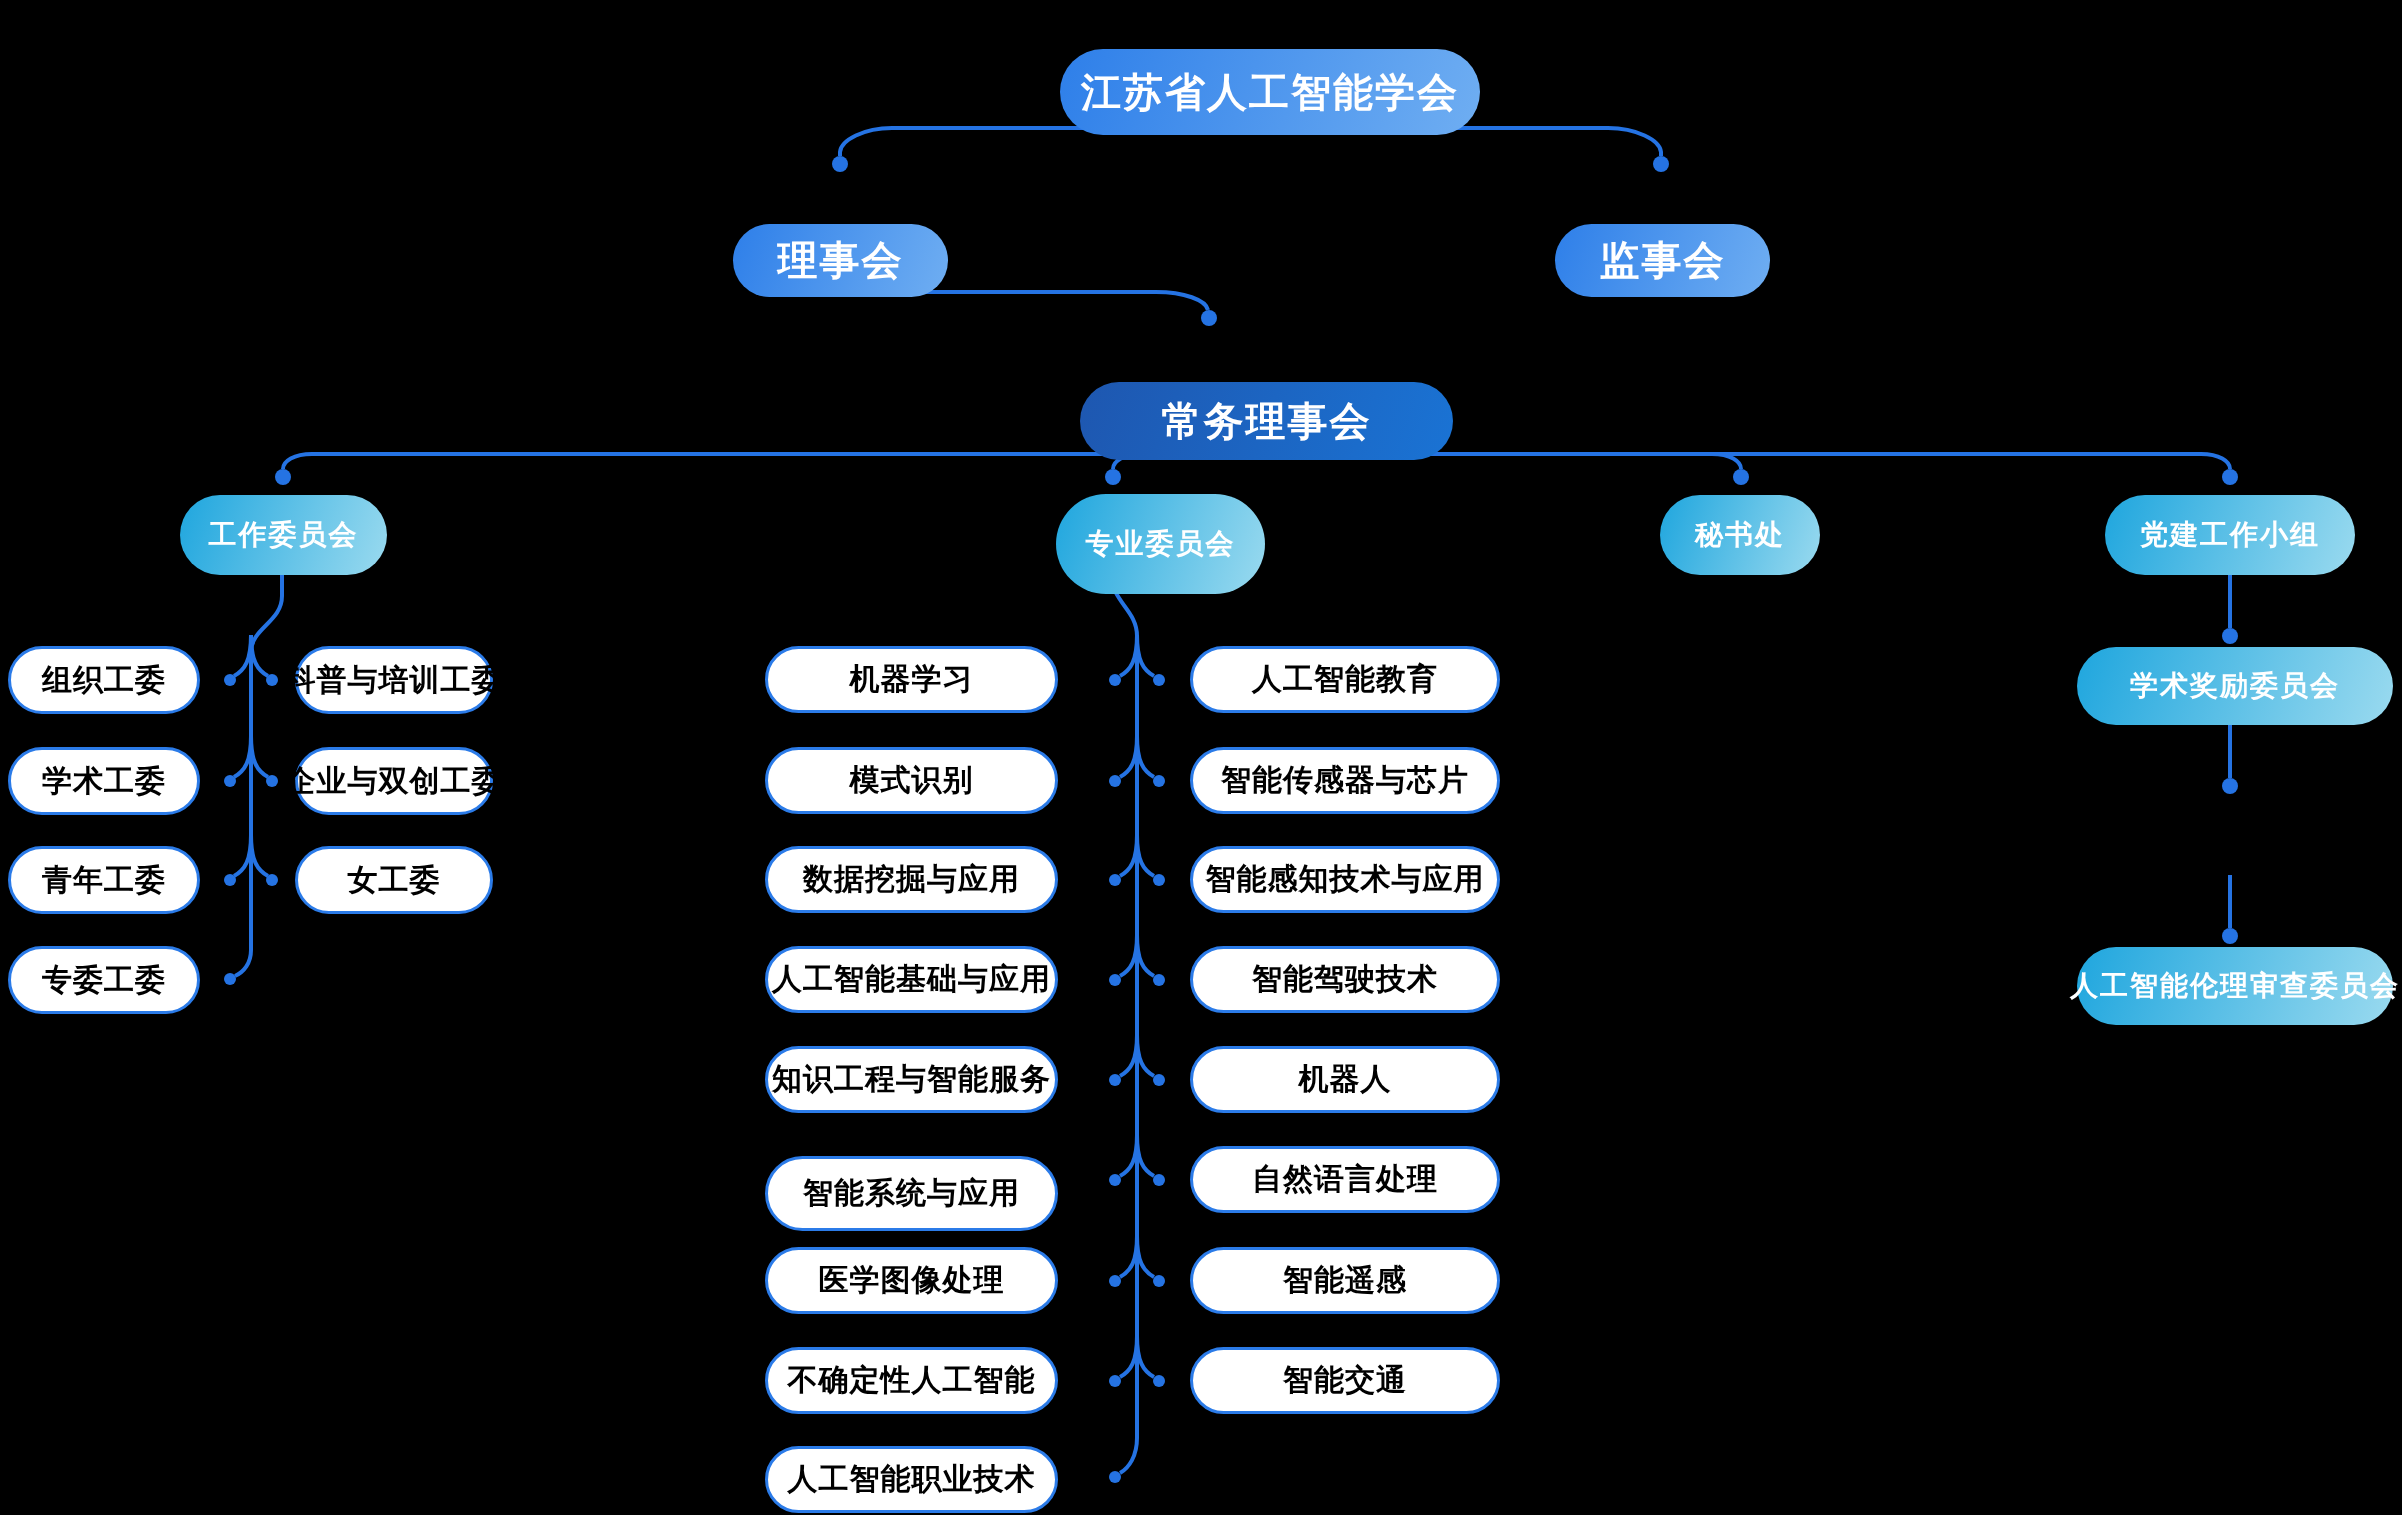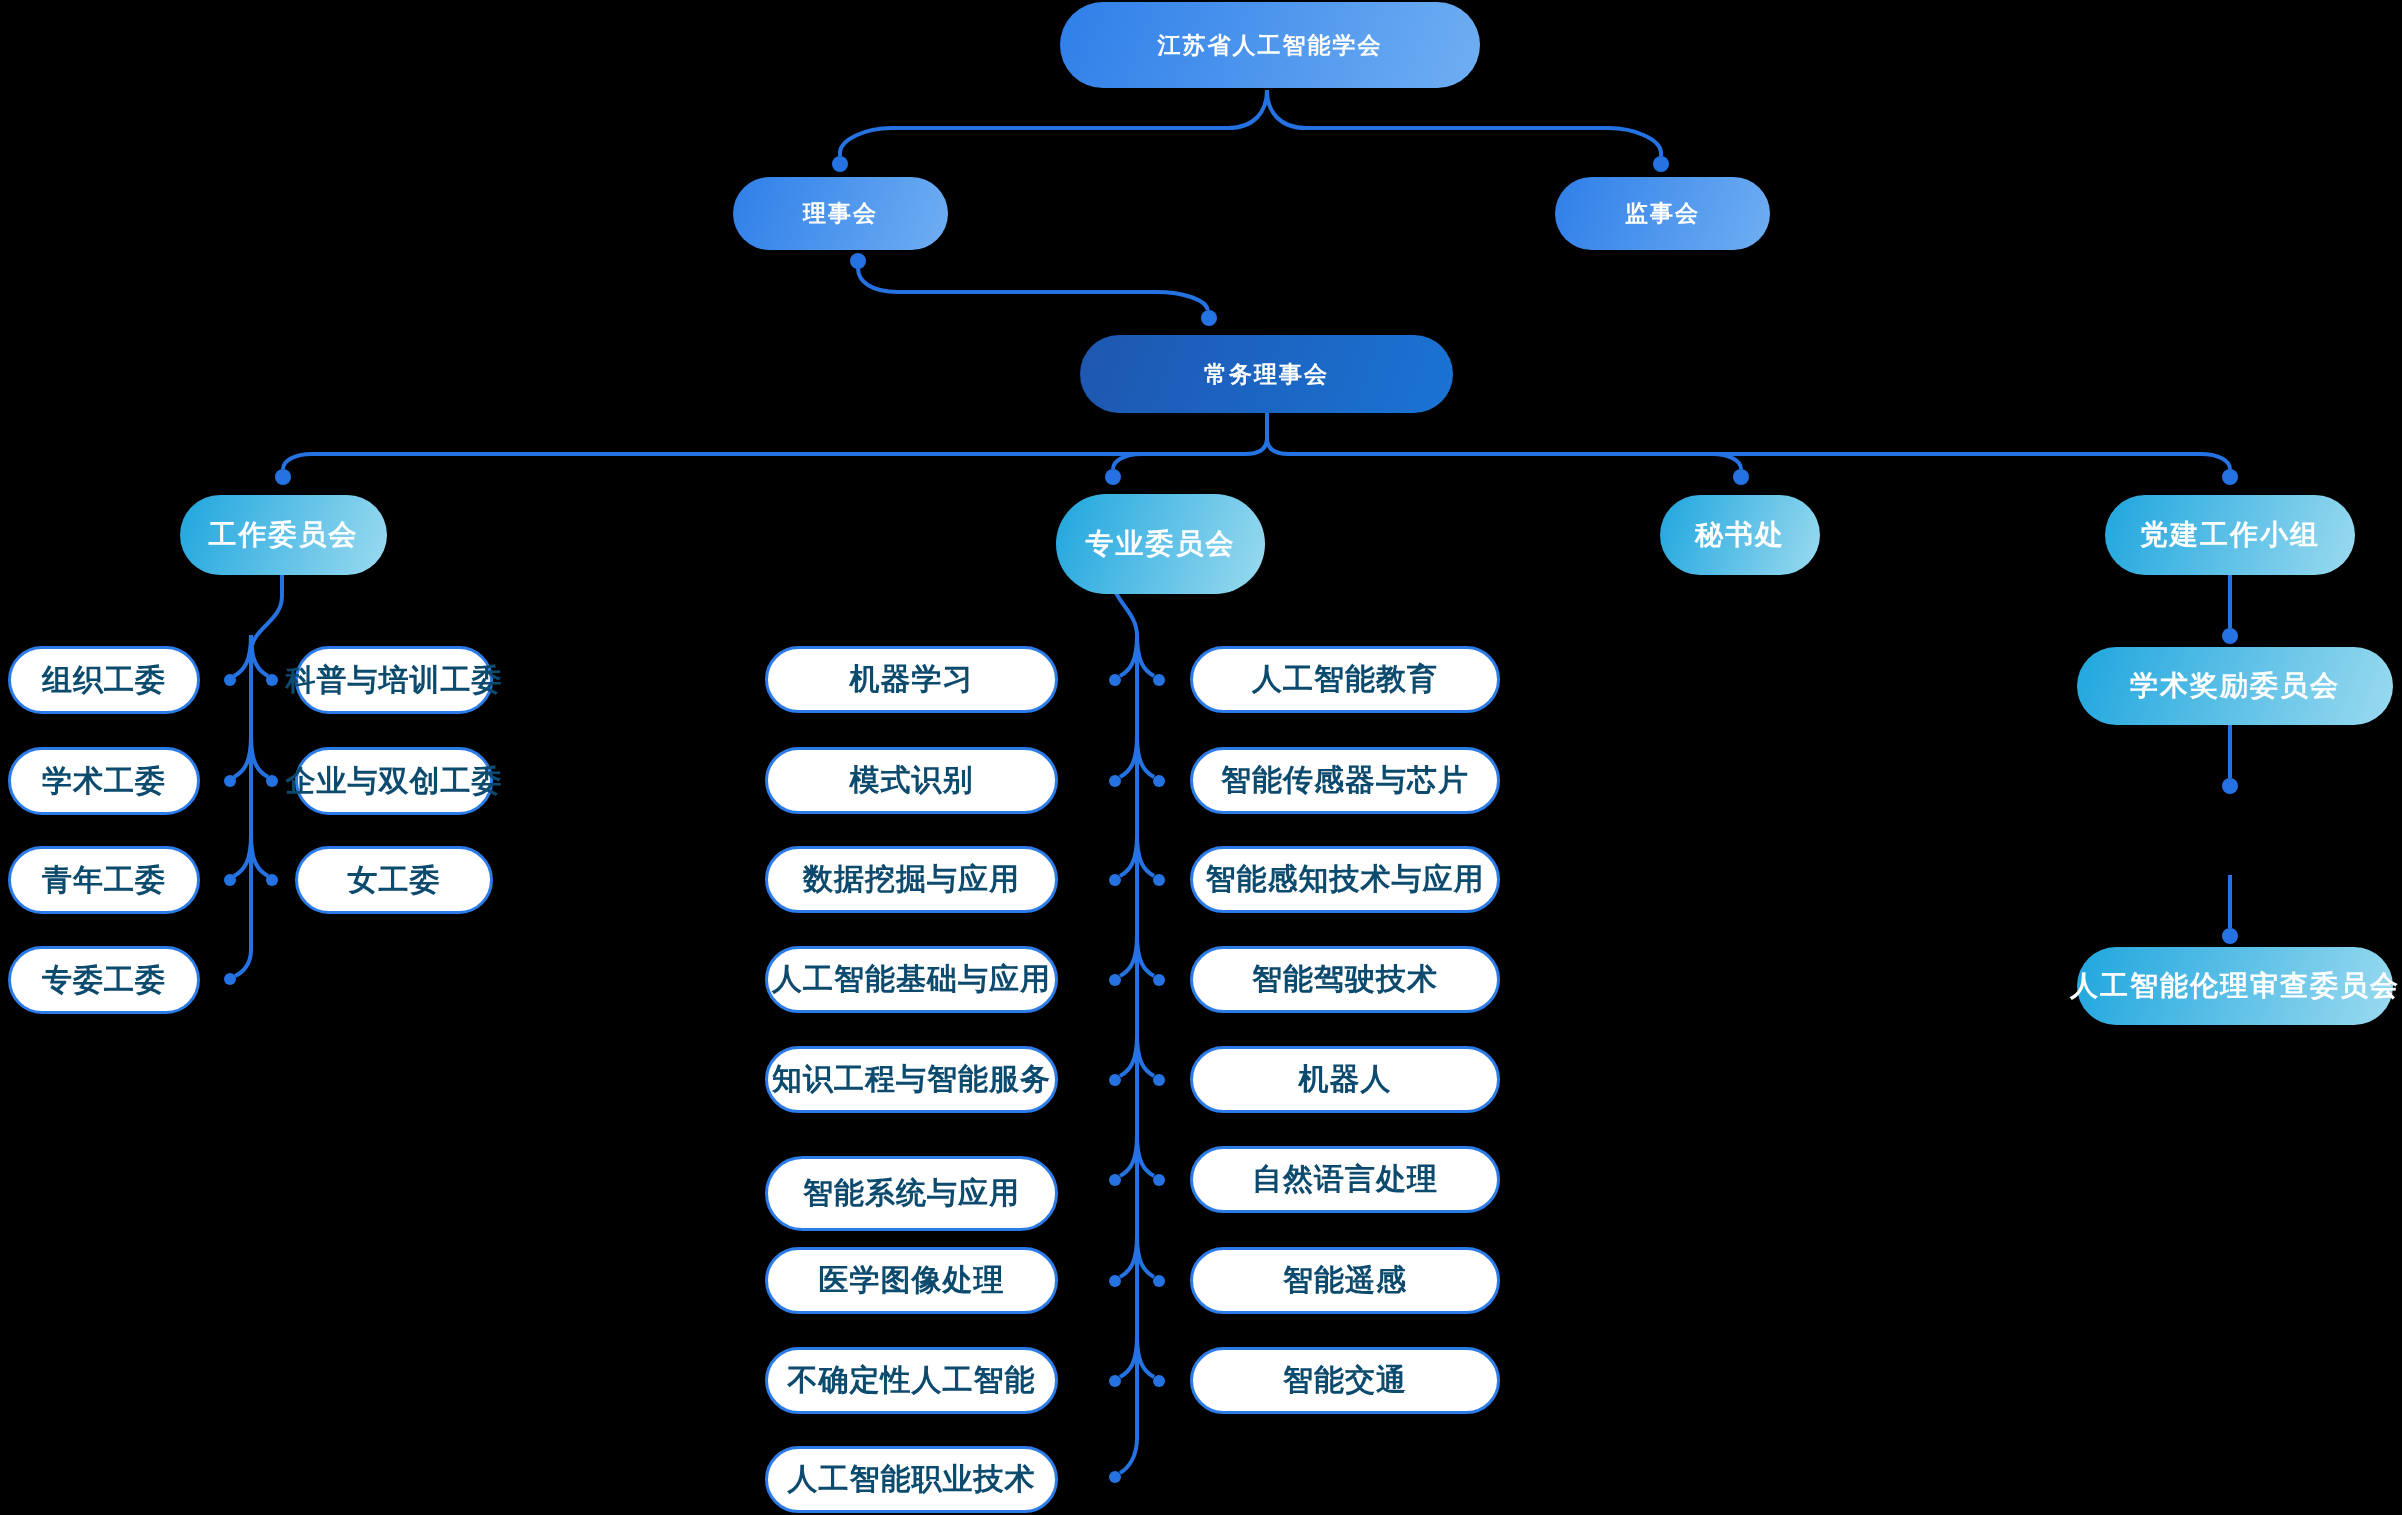--- a/index.html
+++ b/index.html
@@ -15,28 +15,28 @@
     position:absolute;
     display:flex;align-items:center;justify-content:center;
     color:#ffffff;font-weight:bold;
     border-radius:999px;
     letter-spacing:2px;
     white-space:nowrap;
   }
   .g-blue{background:linear-gradient(110deg,#2E7FE9 0%,#6FAEF2 100%);}
   .g-dark{background:linear-gradient(110deg,#1E57B0 0%,#1A73D4 100%);}
   .g-cyan{background:linear-gradient(110deg,#1FA6DE 0%,#9ADAEF 100%);}
-  .f34{font-size:23px;}
+  .f34{font-size:40px;margin-top:47px;}
   .f32{font-size:28px;}
   .wpill{
     position:absolute;
     background:#ffffff;
     border:3px solid #2B7BE8;
     box-sizing:border-box;
-    color:#0c4a6e;font-weight:bold;font-size:30px;
+    color:#000000;font-weight:bold;font-size:30px;
     border-radius:999px;
     display:flex;align-items:center;justify-content:center;
     letter-spacing:1px;white-space:nowrap;
   }
 </style>
 </head>
 <body>
 
 <div id="canvas">
 

